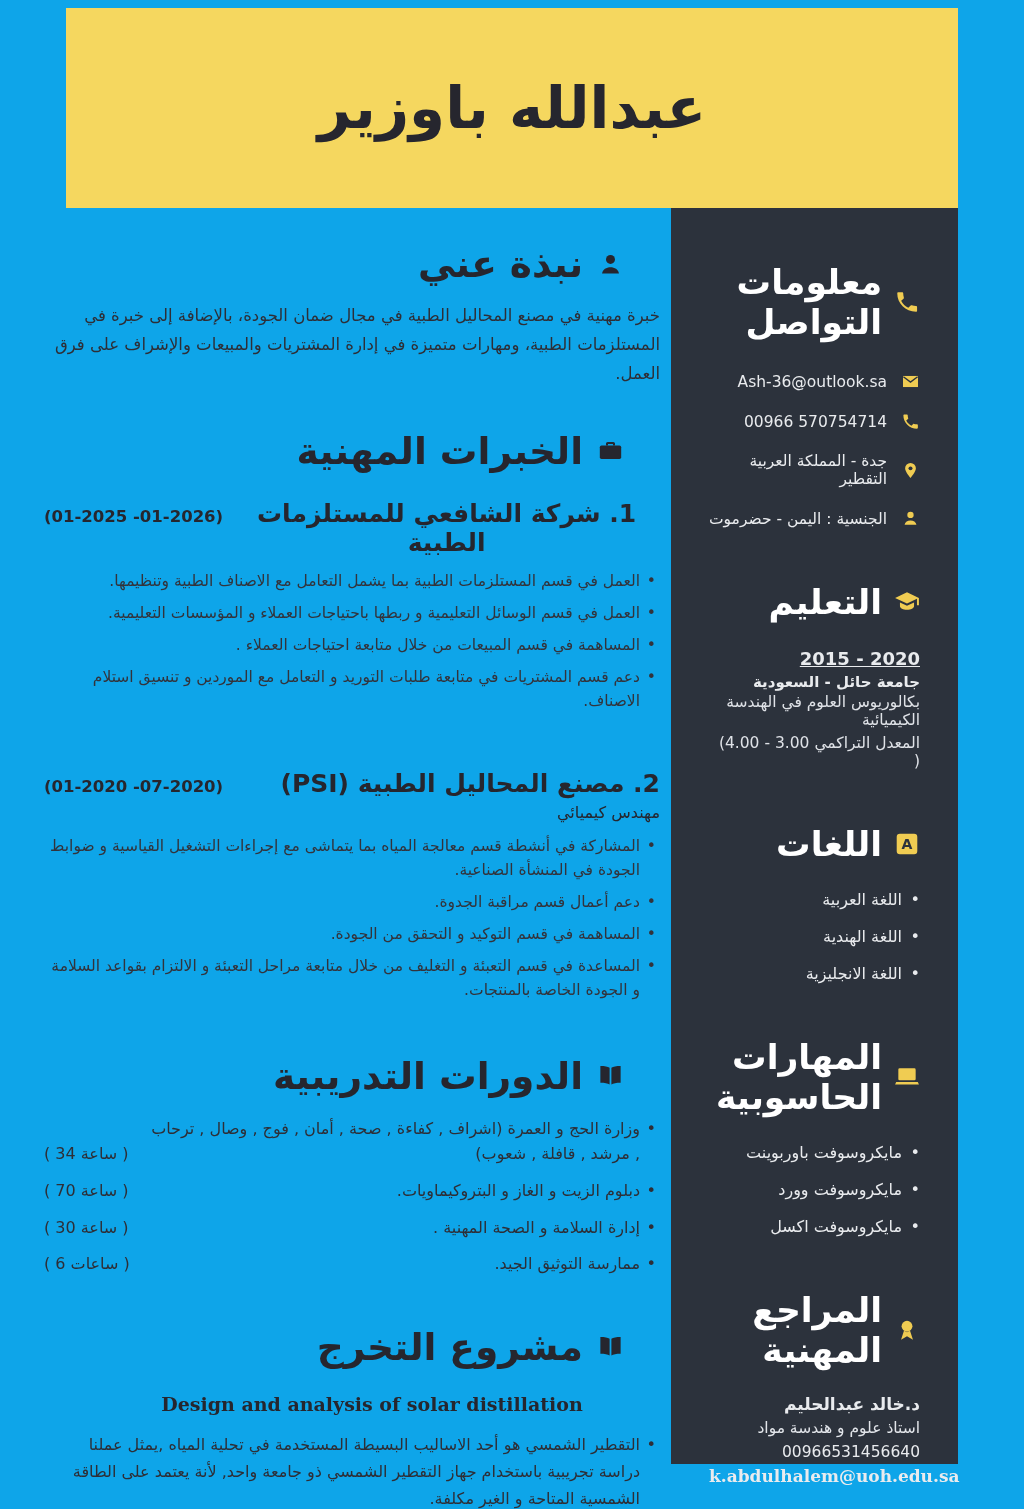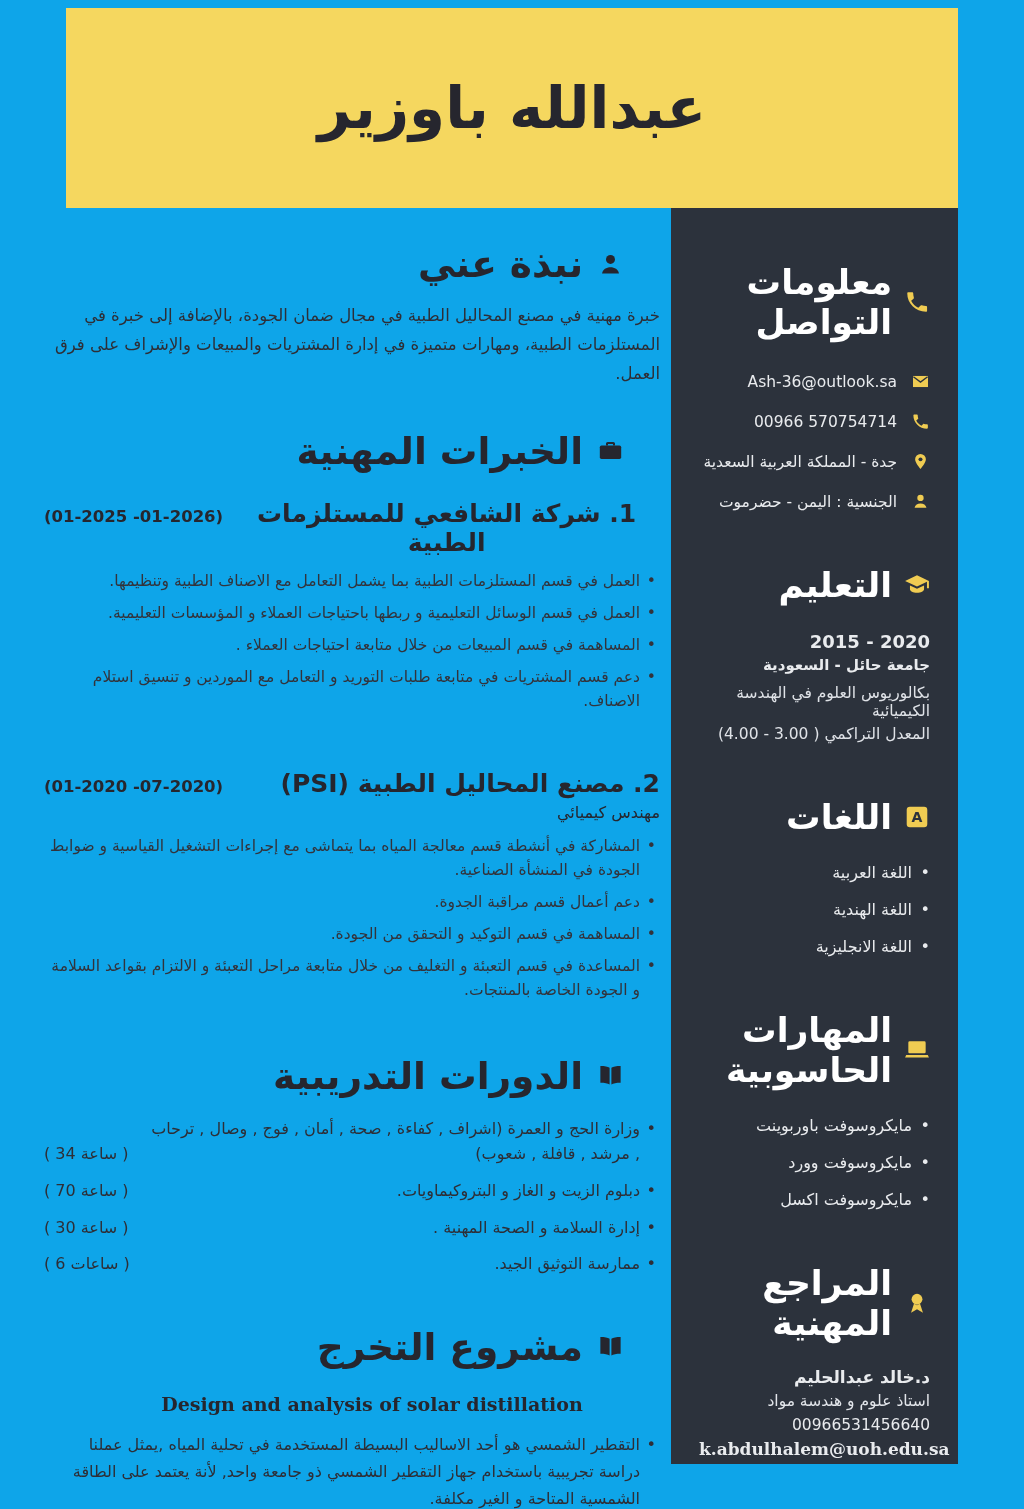--- a/index.html
+++ b/index.html
@@ -7,36 +7,36 @@
   body { width:1024px; height:1509px; font-family:"DejaVu Sans", sans-serif; position:relative; }
   .page { position:absolute; inset:0; background:#0ea5e9; overflow:hidden; direction:rtl; }
 
   
   .band { position:absolute; top:8px; left:66px; right:66px; height:200px; background:#F5D75F;
           display:flex; align-items:center; justify-content:center; }
   .name { font-size:58px; font-weight:700; color:#26262e; letter-spacing:1px; }
 
   
   .sidebar { position:absolute; top:208px; right:66px; width:287px; height:1256px; background:#2C323C;
-             color:#e9ebee; padding:54px 28px 36px; direction:rtl; }
+             color:#e9ebee; padding:54px 38px 36px; direction:rtl; }
   .s-section { margin-top:54px; }
   .s-section:first-child { margin-top:0; }
   .s-head { display:flex; align-items:center; gap:12px; font-size:23px; font-weight:700; color:#ffffff; }
   .s-icon { width:26px; height:26px; color:#F0CC52; flex:0 0 auto; }
   .s-icon svg, .c-icon svg, .mh-icon svg { width:100%; height:100%; display:block; }
 
   .contact-list { list-style:none; margin-top:30px; }
   .contact-item { display:flex; align-items:center; gap:14px; margin-bottom:21px; font-size:15.5px; color:#e9ebee; }
   .c-icon { width:19px; height:19px; color:#F0CC52; flex:0 0 auto; }
   .ltr { direction:ltr; unicode-bidi:isolate; }
 
   .edu-block { margin-top:26px; text-align:right; }
-  .edu-years { font-size:18px; font-weight:700; direction:ltr; text-align:right; }
+  .edu-years { font-size:18px; font-weight:700; direction:ltr; text-align:right;text-decoration:underline; }
   .edu-school { font-size:15px; font-weight:700; margin-top:4px; }
-  .edu-degree { font-size:15.5px; margin-top:10px; color:#dfe2e7; }
+  .edu-degree { font-size:15.5px; margin-top:2px; color:#dfe2e7; }
   .edu-gpa { font-size:15.5px; margin-top:5px; color:#dfe2e7; }
 
   .dot-list { list-style:none; margin-top:26px; }
   .dot-list li { position:relative; padding-right:18px; margin-bottom:18px; font-size:16px; }
   .dot-list li::before { content:"•"; position:absolute; right:0; top:0; }
 
   .ref-block { margin-top:24px; text-align:right; }
   .ref-name { font-size:17px; font-weight:700; }
   .ref-role { font-size:15.5px; margin-top:5px; color:#e2e5ea; }
   .ref-phone { font-size:15.5px; margin-top:6px; direction:ltr; text-align:right; }
@@ -114,21 +114,21 @@
           </span>
           <span class="ltr">00966 570754714</span>
         </li>
         <li class="contact-item">
           <span class="c-icon">
             <svg viewBox="0 0 24 24" fill="currentColor">
                 <path d="M12 2.5A6.8 6.8 0 0 0 5.2 9.3C5.2 14 12 21.5 12 21.5s6.8-7.5 6.8-12.2A6.8 6.8 0 0 0 12 2.5z"></path>
                 <circle cx="12" cy="9.3" r="2.5" fill="#2C323C"></circle>
               </svg>
           </span>
-          <span>جدة - المملكة العربية السعدية</span>
+          <span>جدة - المملكة العربية التقطير</span>
         </li>
         <li class="contact-item">
           <span class="c-icon">
             <svg viewBox="0 0 24 24" fill="currentColor">
                 <circle cx="12" cy="7.5" r="4"></circle>
                 <path d="M4.5 20c.6-3.6 3.8-5.5 7.5-5.5s6.9 1.9 7.5 5.5z"></path>
               </svg>
           </span>
           <span>الجنسية : اليمن - حضرموت</span>
         </li>

